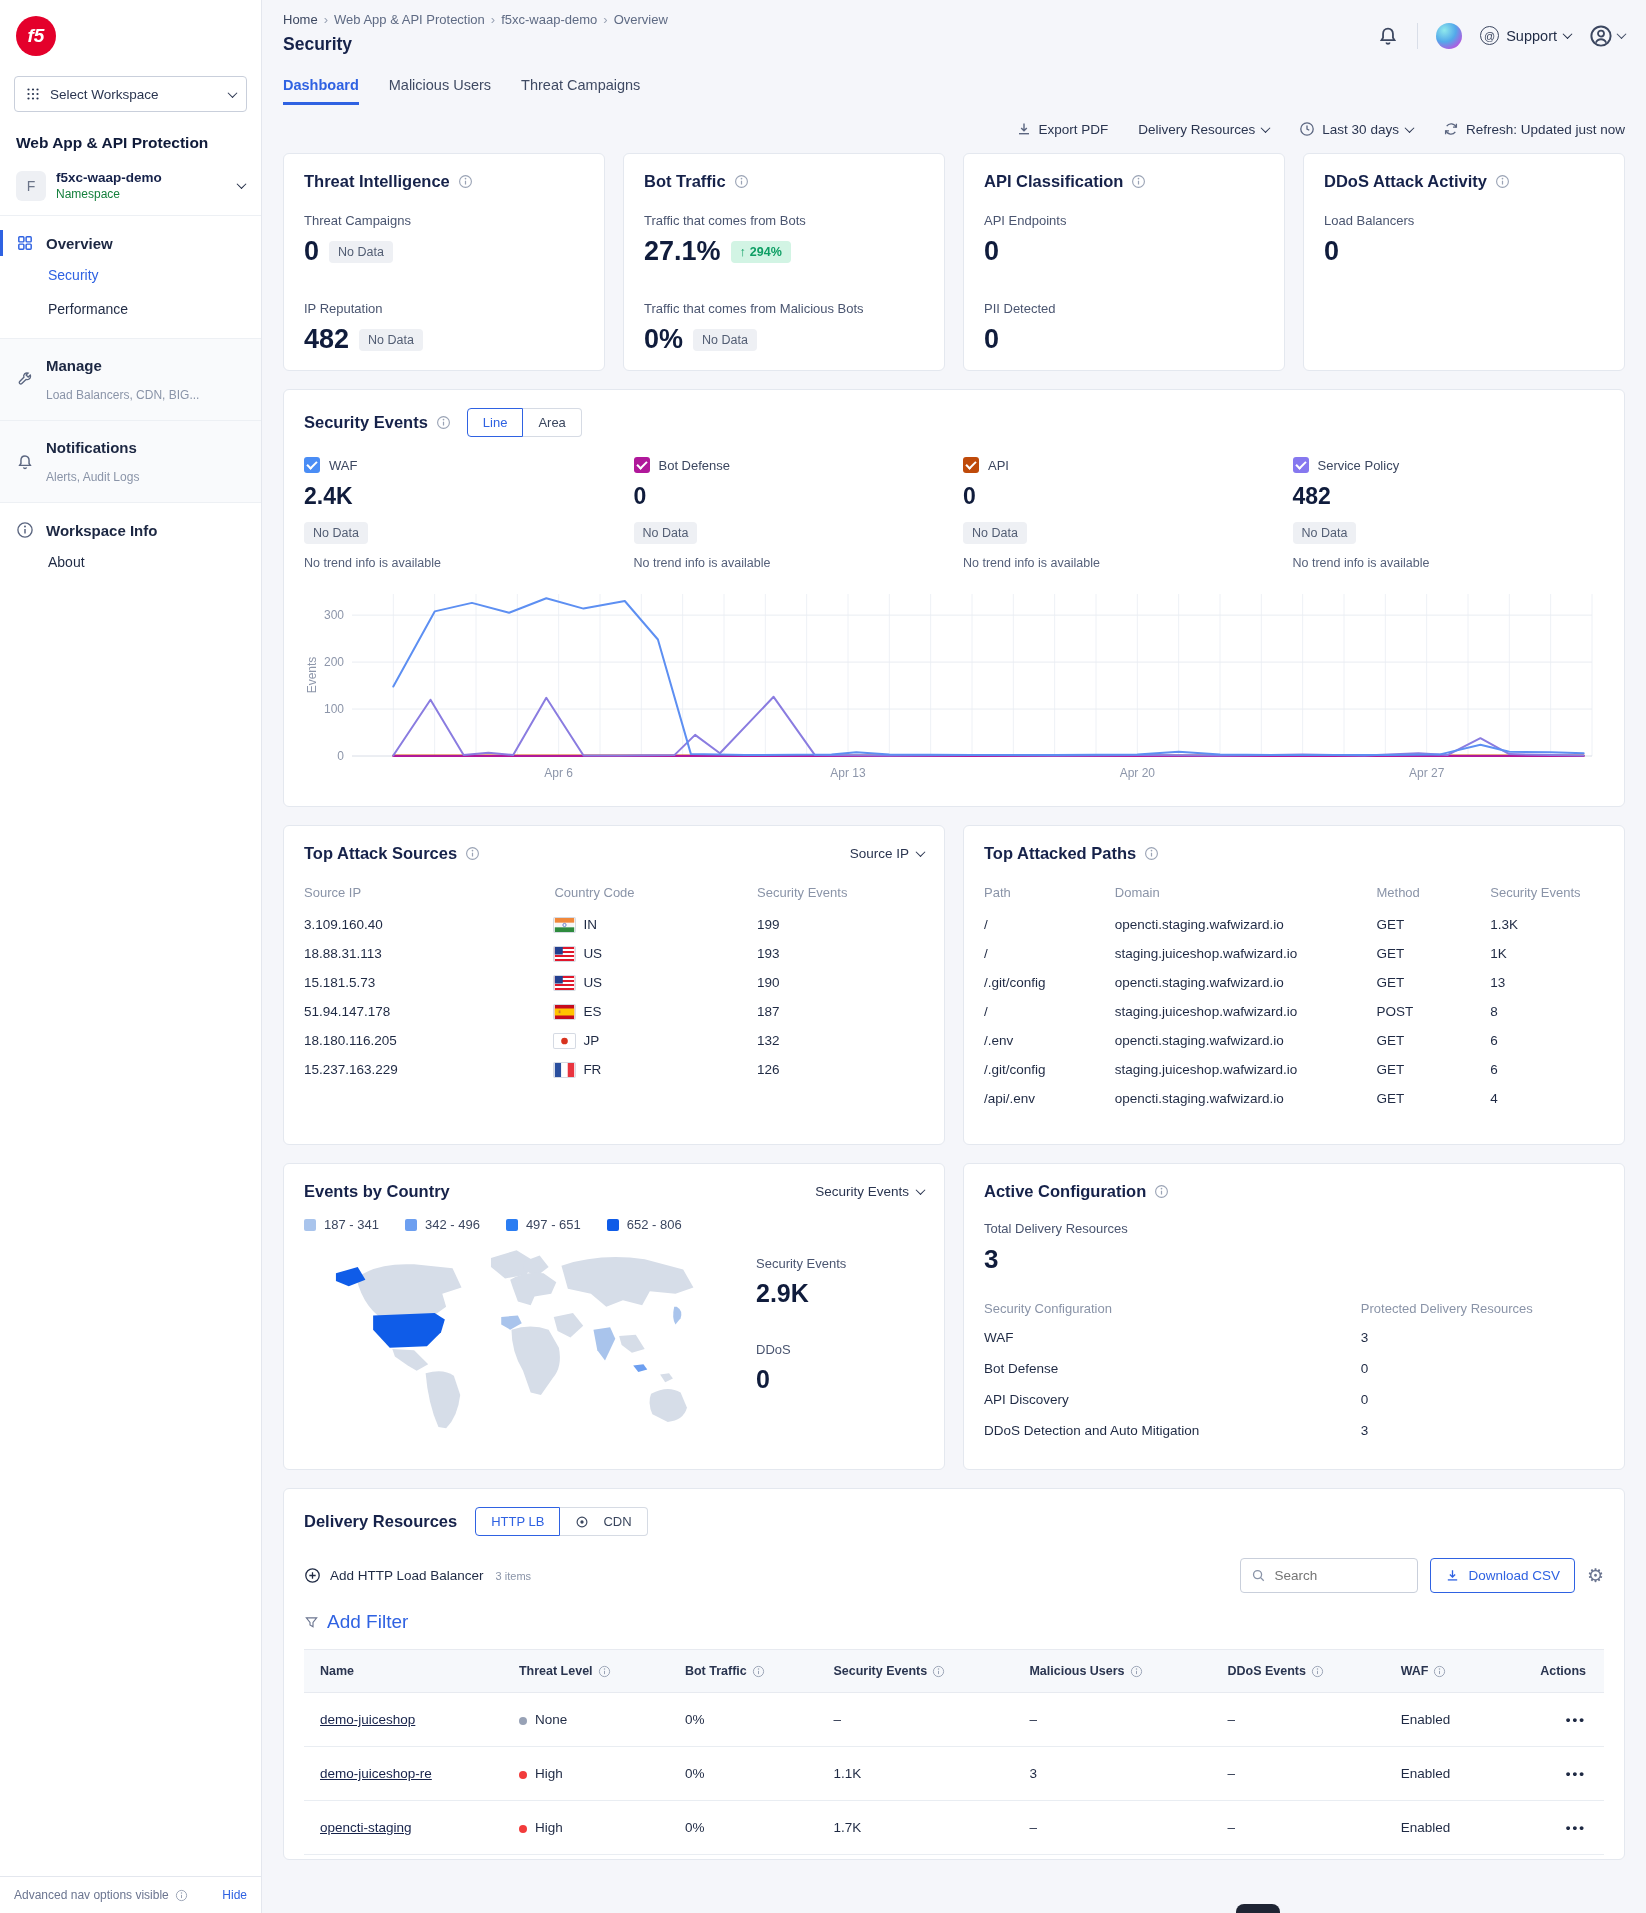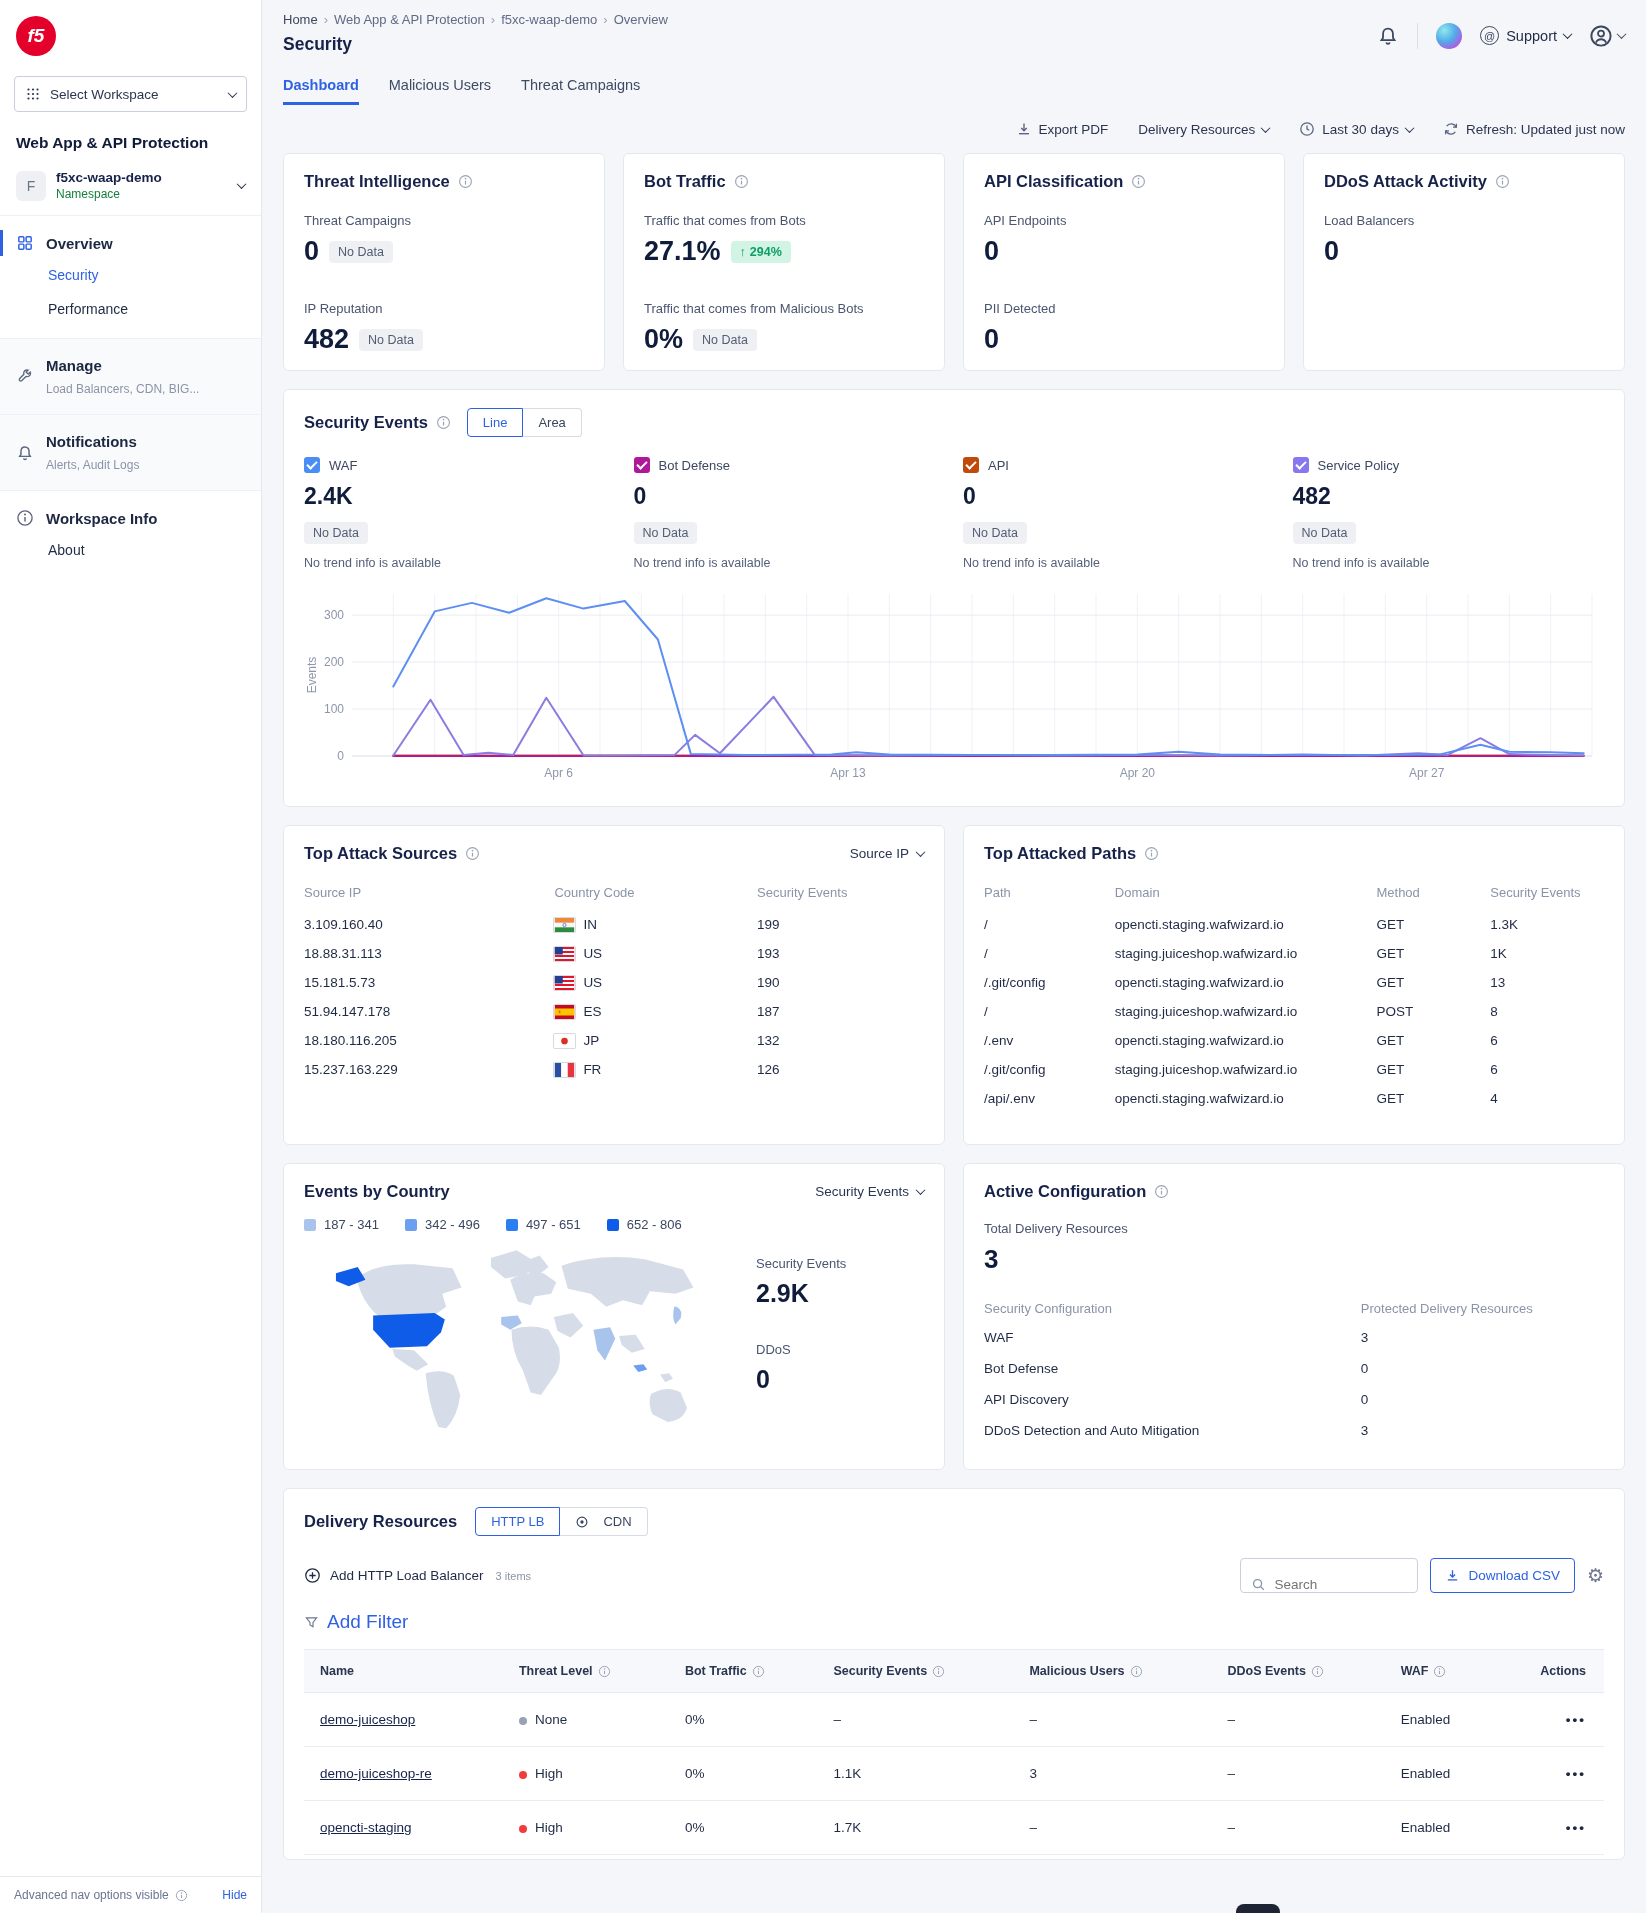--- a/index.html
+++ b/index.html
@@ -20,21 +20,21 @@
   .ns-type { font-size:12px; color:#15803d; margin-top:2px; }
   .ns-row .chev { margin-left:auto; }
   .nav { flex:1; }
   .nav-group { position:relative; padding:12px 0; }
   .nav-group.shaded { background:#f9fafc; border-top:1px solid #edf0f4; border-bottom:1px solid #edf0f4; }
   .nav-row { display:flex; align-items:center; gap:12px; padding:6px 16px; cursor:pointer; position:relative; }
   .nav-row .ico { color:#5b6680; }
   .nav-row.active::before { content:""; position:absolute; left:0; top:2px; bottom:2px; width:3px; background:#2f62e2; }
   .nav-row.active .ico { color:#2f62e2; }
   .nav-label { font-size:15px; font-weight:600; color:#1c2742; }
-  .nav-sub { font-size:12px; color:#8a94a8; margin-top:8px; }
+  .nav-sub { font-size:12px; color:#8a94a8; margin-top:14px; }
   .nav-child { padding:9px 16px 9px 48px; font-size:14px; color:#1f2a44; cursor:pointer; }
   .nav-child.active { color:#2f62e2; }
   .side-footer { border-top:1px solid #e4e7ee; padding:11px 14px; font-size:12px; color:#6b7590; display:flex; align-items:center; gap:6px; }
   .side-footer .hide-link { margin-left:auto; color:#2f62e2; cursor:pointer; }
 
   
   .main { flex:1; padding:0 21px 0 21px; overflow:hidden; }
   .topbar { display:flex; justify-content:space-between; padding-top:12px; }
   .crumbs { display:flex; gap:6px; font-size:13px; color:#5f6b84; align-items:center; }
   .crumb { cursor:pointer; }
@@ -135,21 +135,21 @@
   .ac-grid.rw { color:#1f2a44; padding:8px 0; }
   .ac-panel { min-height:307px; }
 
   
   .dr-panel { margin-top:18px; padding-bottom:4px; min-height:372px; }
   .dr-head { display:flex; align-items:center; gap:18px; }
   .dr-toolbar { display:flex; align-items:center; margin-top:22px; }
   .dr-add { display:flex; align-items:center; gap:9px; font-size:13.5px; color:#1f2a44; cursor:pointer; }
   .dr-count { font-size:11px; color:#8a94a8; margin-left:12px; }
   .dr-right { margin-left:auto; display:flex; align-items:center; gap:12px; }
-  .search-box { display:flex; align-items:flex-end; gap:8px; border:1px solid #c9cfdb; border-radius:4px; height:35px; width:178px; padding:0 10px; background:#fff; color:#8a94a8; }
+  .search-box { display:flex; align-items:center; gap:8px; border:1px solid #c9cfdb; border-radius:4px; height:35px; width:178px; padding:0 10px; background:#fff; color:#8a94a8; }
   .search-box input { border:none; outline:none; width:120px; font-size:13.5px; font-family:inherit; color:#2a3550; background:transparent; }
   .btn-outline-blue { display:flex; align-items:center; gap:8px; border:1px solid #2f62e2; color:#2f62e2; border-radius:4px; height:35px; padding:0 14px; font-size:13.5px; background:#fff; cursor:pointer; font-family:inherit; }
   .gear { font-size:19px; color:#6b7590; cursor:pointer; line-height:1; }
   .gear::before { content:"\2699"; }
   .add-filter { display:flex; align-items:center; gap:8px; margin-top:18px; font-size:19px; color:#2f62e2; cursor:pointer; }
   .add-filter .ico { color:#6b7590; }
   table.dr { width:100%; border-collapse:collapse; margin-top:16px; }
   table.dr thead th { background:#f6f8fb; border-top:1px solid #e7eaf0; border-bottom:1px solid #e7eaf0; font-size:12.5px; font-weight:700; color:#2a3550; text-align:left; padding:14px 10px; }
   table.dr thead th:first-child { padding-left:16px; }
   table.dr thead th .info { margin-left:5px; }

